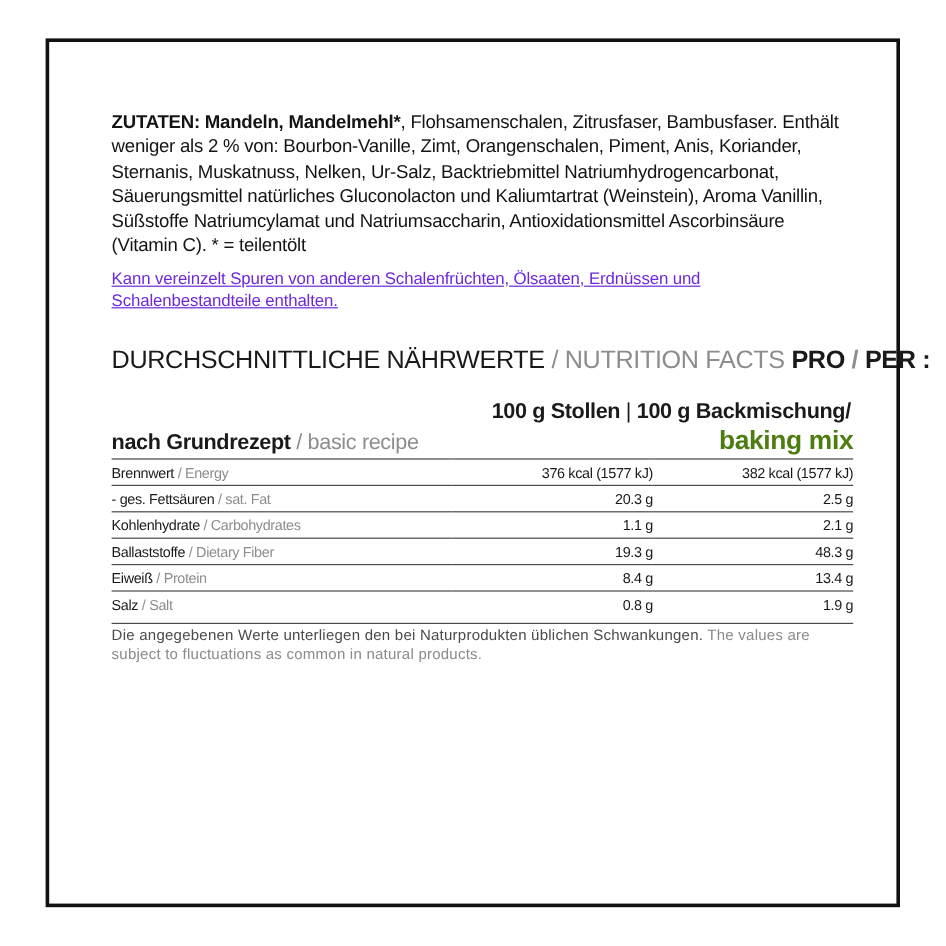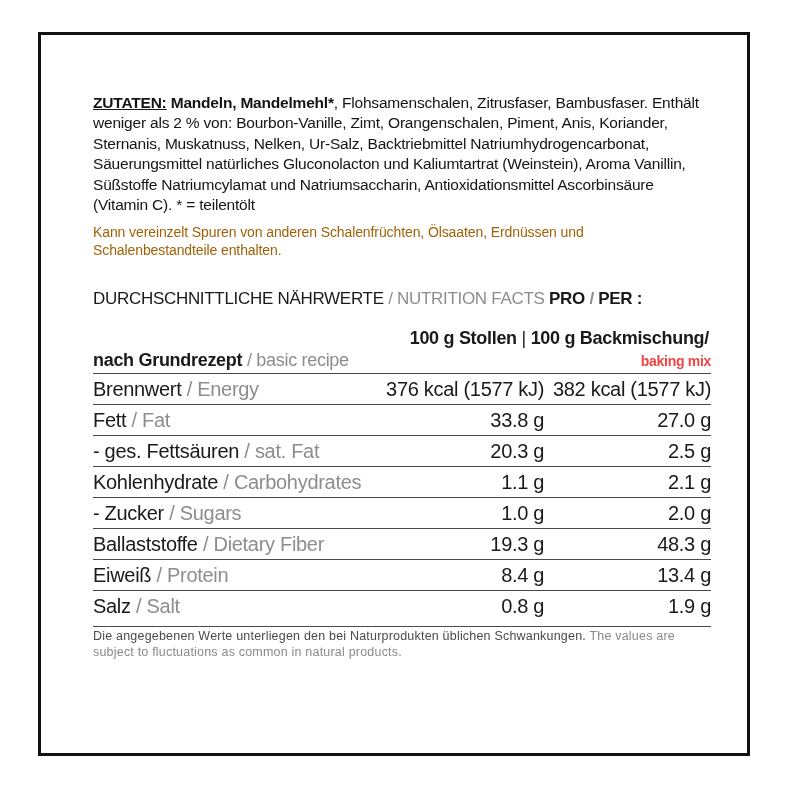--- a/index.html
+++ b/index.html
@@ -34,38 +34,39 @@
 
   
   .ingredients {
     font-size: 15.5px;
     line-height: 1.32;
     letter-spacing: -0.2px;
     color: #141414;
     text-align: left;
     margin: 0 0 4px 0;
   }
-  .ingredients .hdr { font-weight: bold; text-decoration: underline; }
+  .ingredients .hdr { font-weight: bold; }
   .ingredients .bold { font-weight: bold; }
 
   .allergen {
     font-size: 14px;
     line-height: 1.3;
     letter-spacing: -0.1px;
-    color: #a16207;
+    color: #6d28d9;
     margin-top: 7px;
+    text-decoration: underline;
   }
 
   
   .nut-wrap {
     margin-top: 30px;
     width: 618px;
   }
   .nut-title {
-    font-size: 17px;
+    font-size: 21px;
     letter-spacing: -0.3px;
     white-space: nowrap;
     line-height: 1.15;
     margin-bottom: 1px;
   }
   .nut-title .grey { color: #8d8d8d; }
   .nut-title .b { font-weight: bold; }
 
   .hdr-rows {
     font-size: 18px;
@@ -84,31 +85,31 @@
   .hdr-row3 {
     display: flex;
     justify-content: space-between;
     align-items: baseline;
     white-space: nowrap;
     margin-top: 1px;
     gap: 27px;
   }
   .hdr-row3 .left { font-weight: bold; }
   .hdr-row3 .left .grey { color: #8d8d8d; font-weight: normal; }
-  .hdr-row3 .right { color: #ef4444; font-weight: bold; font-size: 14px;}
+  .hdr-row3 .right { color: #4d7c0f; font-weight: bold; font-size: 22px;}
 
   table.nut {
     width: 100%;
     border-collapse: collapse;
     margin-top: 2px;
   }
   table.nut td {
     border-top: 1px solid #4a4a4a;
     padding: 4px 0 3px 0;
-    font-size: 20px;
+    font-size: 12px;
     letter-spacing: -0.3px;
     vertical-align: baseline;
     white-space: nowrap;
   }
   table.nut tr:first-child td { border-top: 1px solid #4a4a4a; }
   td.label  { text-align: left; width: 46%; }
   td.v1     { text-align: right; width: 27%; padding-right: 4px; }
   td.v2     { text-align: right; width: 27%; padding-right: 2px; }
   td .grey  { color: #8d8d8d; }
 
@@ -147,38 +148,28 @@
       </div>
 
       <table class="nut">
         <tbody>
           <tr>
             <td class="label"><span>Brennwert</span> <span class="grey">/</span> <span class="grey">Energy</span></td>
             <td class="v1">376 kcal (1577 kJ)</td>
             <td class="v2">382 kcal (1577 kJ)</td>
           </tr>
           <tr>
-            <td class="label"><span>Fett</span> <span class="grey">/</span> <span class="grey">Fat</span></td>
-            <td class="v1">33.8 g</td>
-            <td class="v2">27.0 g</td>
-          </tr>
-          <tr>
             <td class="label"><span>- ges. Fettsäuren</span> <span class="grey">/</span> <span class="grey">sat. Fat</span></td>
             <td class="v1">20.3 g</td>
             <td class="v2">2.5 g</td>
           </tr>
           <tr>
             <td class="label"><span>Kohlenhydrate</span> <span class="grey">/</span> <span class="grey">Carbohydrates</span></td>
             <td class="v1">1.1 g</td>
             <td class="v2">2.1 g</td>
-          </tr>
-          <tr>
-            <td class="label"><span>- Zucker</span> <span class="grey">/</span> <span class="grey">Sugars</span></td>
-            <td class="v1">1.0 g</td>
-            <td class="v2">2.0 g</td>
           </tr>
           <tr>
             <td class="label"><span>Ballaststoffe</span> <span class="grey">/</span> <span class="grey">Dietary Fiber</span></td>
             <td class="v1">19.3 g</td>
             <td class="v2">48.3 g</td>
           </tr>
           <tr>
             <td class="label"><span>Eiweiß</span> <span class="grey">/</span> <span class="grey">Protein</span></td>
             <td class="v1">8.4 g</td>
             <td class="v2">13.4 g</td>

